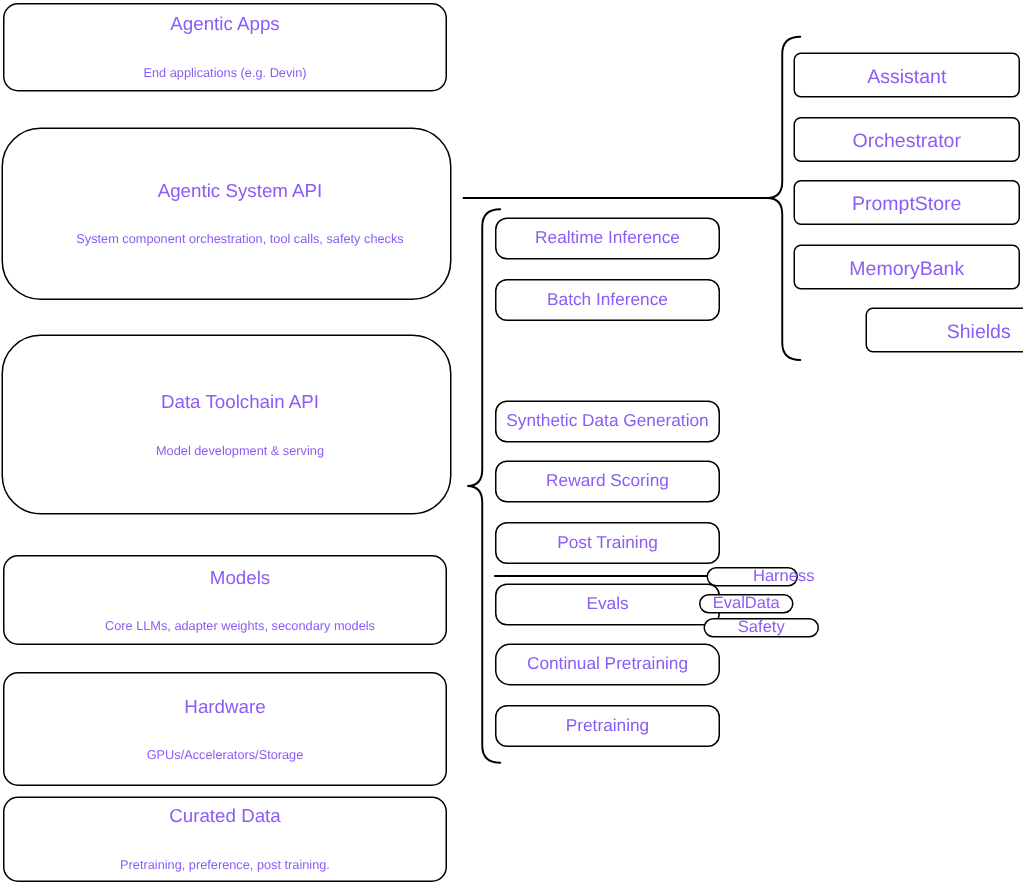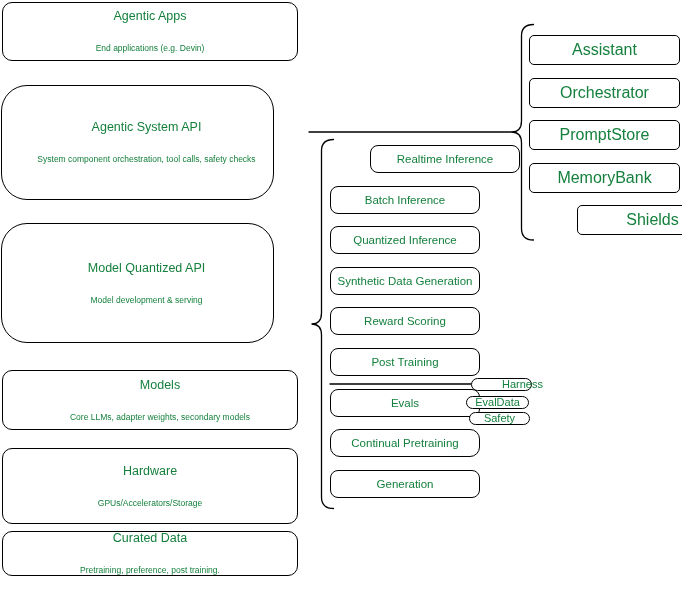--- a/index.html
+++ b/index.html
@@ -1,43 +1,43 @@
 <!DOCTYPE html>
 <html><head>
 <meta charset="utf-8">
 <style>
   html,body{margin:0;padding:0;background:#ffffff;}
   #canvas{
     position:relative;
     width:682px;height:591px;
     background:#ffffff;
     font-family:"Liberation Sans", sans-serif;
-    color:#15803d;
+    color:#8b5cf6;
     overflow:hidden;
   }
   svg.wires{position:absolute;left:0;top:0;width:682px;height:591px;pointer-events:none;}
   .node{
     position:absolute;
     box-sizing:border-box;
     background:#fff;
     border:1px solid #000;
     display:flex;
     align-items:center;
     justify-content:center;
     text-align:center;
   }
   
   .lbox{flex-direction:column;left:2px;width:296px;border-radius:10px;}
-  .lbox.big{left:1px;width:273px;border-radius:26px;padding-left:18px;}
+  .lbox.big{left:1px;width:300px;border-radius:26px;padding-left:18px;}
   .ltitle{font-size:12.5px;line-height:16px;}
   .lsub{font-size:8.5px;line-height:13px;margin-top:18px;}
   
   .mbox{left:330px;width:150px;height:28px;border-radius:8px;font-size:11.5px;}
   
-  .rbox{left:529px;width:151px;height:30px;border-radius:5px;font-size:16px;}
+  .rbox{left:529px;width:151px;height:30px;border-radius:5px;font-size:13px;}
   
   .pill{
     height:13px;border-radius:7px;font-size:11px;line-height:11px;
     z-index:5;padding:0;
   }
 </style>
 </head>
 <body>
 
 <div id="canvas">
@@ -55,52 +55,51 @@
     <div class="ltitle">Agentic Apps</div>
     <div class="lsub">End applications (e.g. Devin)</div>
   </div>
 
   <div class="node lbox big" style="top:85px;height:115px;">
     <div class="ltitle">Agentic System API</div>
     <div class="lsub">System component orchestration, tool calls, safety checks</div>
   </div>
 
   <div class="node lbox big" style="top:223px;height:120px;">
-    <div class="ltitle">Model Quantized API</div>
+    <div class="ltitle">Data Toolchain API</div>
     <div class="lsub">Model development &amp; serving</div>
   </div>
 
   <div class="node lbox" style="top:370px;height:60px;padding-left:20px;">
     <div class="ltitle">Models</div>
     <div class="lsub">Core LLMs, adapter weights, secondary models</div>
   </div>
 
   <div class="node lbox" style="top:448px;height:76px;">
     <div class="ltitle">Hardware</div>
     <div class="lsub">GPUs/Accelerators/Storage</div>
   </div>
 
-  <div class="node lbox" style="top:531px;height:45px;">
+  <div class="node lbox" style="top:531px;height:57px;">
     <div class="ltitle">Curated Data</div>
     <div class="lsub">Pretraining, preference, post training.</div>
   </div>
 
-  <div class="node mbox" style="top:145px;margin-left:40px;">Realtime Inference</div>
+  <div class="node mbox" style="top:145px;">Realtime Inference</div>
   <div class="node mbox" style="top:186px;">Batch Inference</div>
-  <div class="node mbox" style="top:226px;">Quantized Inference</div>
   <div class="node mbox" style="top:267px;">Synthetic Data Generation</div>
   <div class="node mbox" style="top:307px;">Reward Scoring</div>
   <div class="node mbox" style="top:348px;">Post Training</div>
   <div class="node mbox" style="top:389px;">Evals</div>
   <div class="node mbox" style="top:429px;border-radius:10px;">Continual Pretraining</div>
-  <div class="node mbox" style="top:470px;">Generation</div>
+  <div class="node mbox" style="top:470px;">Pretraining</div>
 
   <div class="node pill" style="left:471px;top:377.5px;width:61px;padding-left:42px;">Harness</div>
   <div class="node pill" style="left:466px;top:396px;width:63px;">EvalData</div>
-  <div class="node pill" style="left:469px;top:411.5px;width:61px;">Safety</div>
+  <div class="node pill" style="left:469px;top:411.5px;width:77px;">Safety</div>
 
   <div class="node rbox" style="top:35px;">Assistant</div>
   <div class="node rbox" style="top:78px;">Orchestrator</div>
   <div class="node rbox" style="top:120px;">PromptStore</div>
   <div class="node rbox" style="top:163px;">MemoryBank</div>
   <div class="node rbox" style="top:205px;margin-left:48px;">Shields</div>
 
 </div>
 
 </body></html>

